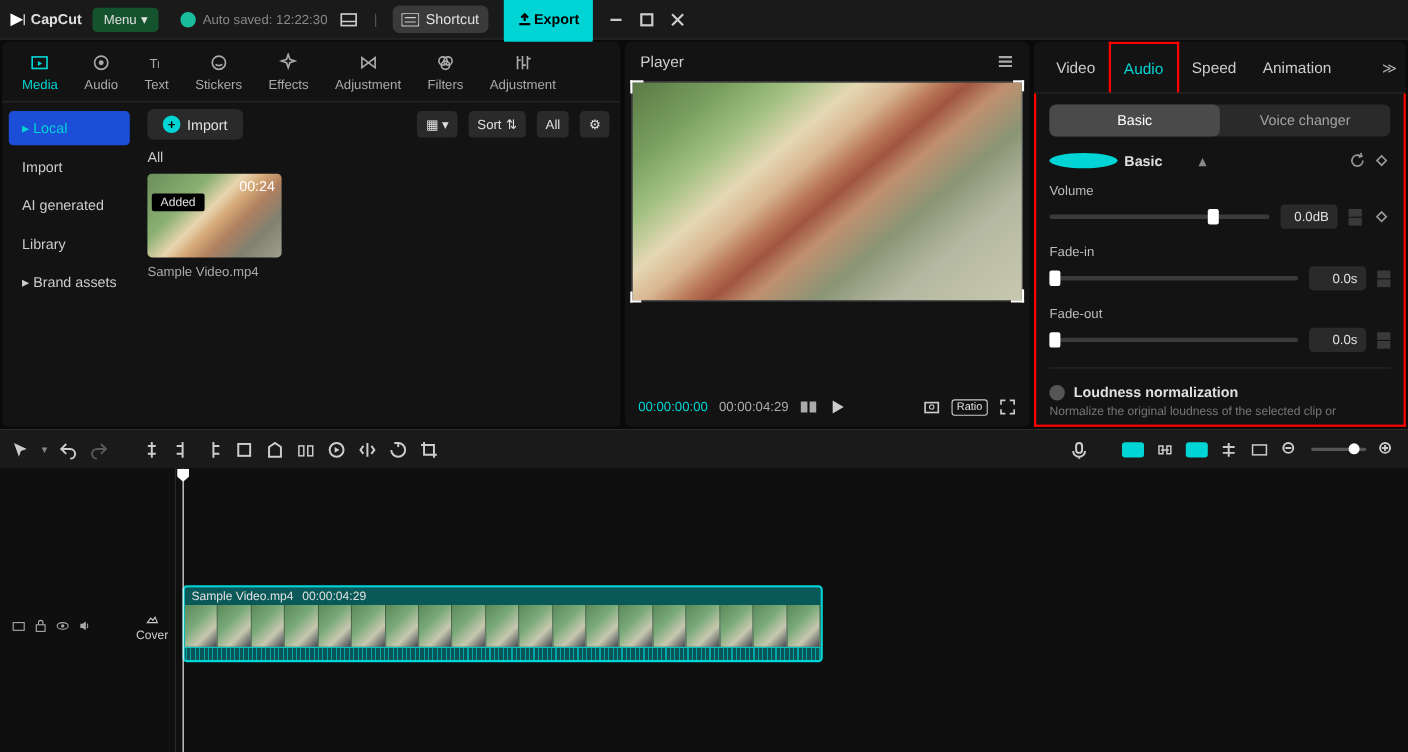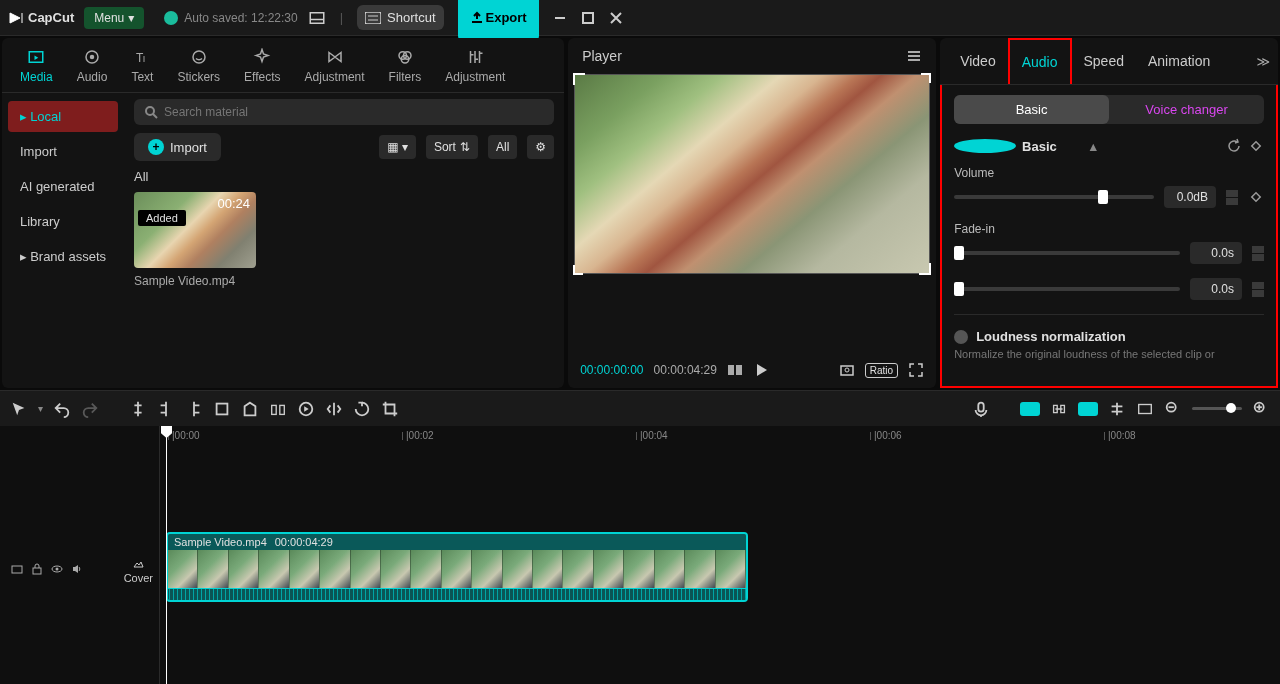--- a/index.html
+++ b/index.html
@@ -20,21 +20,21 @@
 .main-area { display: flex; height: 354px; }
 
 .left-panel { width: 569px; background: #131313; border-radius: 6px; margin: 2px; display: flex; flex-direction: column; }
 .tabs-top { display: flex; border-bottom: 1px solid #2a2a2a; padding: 0 6px; }
 .tab-top { padding: 10px 12px 8px; text-align: center; font-size: 12px; color: #aaa; cursor: pointer; display: flex; flex-direction: column; align-items: center; gap: 4px; }
 .tab-top.active { color: #00d4d4; }
 .tab-top svg { width: 20px; height: 18px; fill: currentColor; }
 .lp-body { flex: 1; display: flex; }
 .sidebar { width: 122px; padding: 8px 6px; }
 .sb-item { padding: 8px 12px; border-radius: 4px; font-size: 13px; color: #ccc; cursor: pointer; margin-bottom: 4px; }
-.sb-item.active { background: #7f1d1d; color: #00d4d4; }
+.sb-item.active { background: #1d4ed8; color: #00d4d4; }
 .lp-content { flex: 1; padding: 6px 10px; }
 .search-row { background: #2a2a2a; border-radius: 6px; padding: 6px 10px; display: flex; align-items: center; gap: 6px; margin-bottom: 8px; }
 .search-row input { background: none; border: none; color: #999; outline: none; flex: 1; font-size: 12px; }
 .ctrl-row { display: flex; align-items: center; gap: 10px; margin-bottom: 8px; }
 .import-btn { background: #2a2a2a; border-radius: 6px; padding: 6px 14px; display: flex; align-items: center; gap: 6px; font-size: 13px; cursor: pointer; }
 .plus-c { width: 16px; height: 16px; border-radius: 50%; background: #00d4d4; color: #000; display: flex; align-items: center; justify-content: center; font-size: 12px; font-weight: bold; }
 .sp { flex: 1; }
 .tb-btn { background: #2a2a2a; border-radius: 4px; padding: 5px 8px; font-size: 12px; cursor: pointer; display: flex; align-items: center; gap: 4px; }
 .all-label { font-size: 13px; color: #ccc; margin-bottom: 8px; }
 .thumb-card { width: 122px; }
@@ -58,21 +58,21 @@
 .tc2 { color: #aaa; }
 .pc-sp { flex: 1; }
 .pc-ic { width: 16px; height: 16px; fill: #ccc; cursor: pointer; }
 
 .right-panel { width: 342px; background: #131313; border-radius: 6px; margin: 2px; display: flex; flex-direction: column; }
 .rp-tabs { display: flex; border-bottom: 1px solid #2a2a2a; padding: 0 8px; align-items: center; }
 .rp-tab { padding: 14px 12px; font-size: 14px; color: #ccc; cursor: pointer; }
 .rp-tab.active { color: #00d4d4; border: 2px solid red; border-bottom: none; }
 .rp-body { border: 2px solid red; border-top: none; flex: 1; padding: 10px 12px; overflow: hidden; }
 .subtabs { display: flex; background: #2a2a2a; border-radius: 6px; margin-bottom: 14px; }
-.subtab { flex: 1; text-align: center; padding: 7px; font-size: 13px; color: #d946ef; cursor: pointer; border-radius: 6px; }
+.subtab { flex: 1; text-align: center; padding: 7px; font-size: 13px; color: #a3a3a3; cursor: pointer; border-radius: 6px; }
 .subtab.active { background: #4a4a4a; color: #fff; }
 .section-h { display: flex; align-items: center; gap: 6px; margin-bottom: 12px; }
 .chk { width: 14px; height: 14px; border-radius: 50%; background: #00d4d4; }
 .chk.off { background: #555; }
 .section-h span { font-weight: 600; flex: 1; }
 .tiny-ic { width: 16px; height: 16px; fill: #999; cursor: pointer; }
 .prop-label { font-size: 12px; color: #bbb; margin-bottom: 6px; }
 .prop-row { display: flex; align-items: center; gap: 10px; margin-bottom: 14px; }
 .slider { flex: 1; height: 4px; background: #3a3a3a; border-radius: 2px; position: relative; }
 .slider-thumb { position: absolute; width: 10px; height: 14px; background: #fff; border-radius: 2px; top: -5px; }
@@ -222,27 +222,20 @@
     </div>
     <div class="lp-body">
       <div class="sidebar">
         <div class="sb-item active">▸ <span>Local</span></div>
         <div class="sb-item">Import</div>
         <div class="sb-item">AI generated</div>
         <div class="sb-item">Library</div>
         <div class="sb-item">▸ <span>Brand assets</span></div>
       </div>
       <div class="lp-content">
-        <div class="search-row">
-          <svg width="14" height="14" viewBox="0 0 14 14">
-              <circle cx="6" cy="6" r="4" fill="none" stroke="#888" stroke-width="2"></circle>
-              <line x1="9" y1="9" x2="13" y2="13" stroke="#888" stroke-width="2"></line>
-            </svg>
-          <input placeholder="Search material" style="">
-        </div>
         <div class="ctrl-row">
           <div class="import-btn">
               <span class="plus-c">+</span>
               <span>Import</span>
             </div>
           <div class="sp"></div>
           <div class="tb-btn">▦ ▾</div>
           <div class="tb-btn"><span>Sort</span> ⇅</div>
           <div class="tb-btn">
               <span>All</span>
@@ -344,20 +337,21 @@
         <div class="slider">
             <div class="slider-thumb" style="left:0%"></div>
           </div>
         <div class="val-box">0.0s</div>
         <div class="stepper">
             <div></div>
             <div></div>
           </div>
       </div>
 
+      <div class="prop-label">Fade-out</div>
       <div class="prop-row">
         <div class="slider">
             <div class="slider-thumb" style="left:0%"></div>
           </div>
         <div class="val-box">0.0s</div>
         <div class="stepper">
             <div></div>
             <div></div>
           </div>
       </div>
@@ -466,27 +460,20 @@
         </svg>
     </div>
     <div class="cover-btn">
       <svg viewBox="0 0 14 14">
           <path d="M3 11l3-4 2 2 2-3 2 5z" fill="none" stroke="#ccc"></path>
         </svg>
       <div>Cover</div>
     </div>
   </div>
   <div class="tl-right">
-    <div class="ruler">
-      <span class="ruler-tick" style="left:12px">|00:00</span>
-      <span class="ruler-tick" style="left:246px">|00:02</span>
-      <span class="ruler-tick" style="left:480px">|00:04</span>
-      <span class="ruler-tick" style="left:714px">|00:06</span>
-      <span class="ruler-tick" style="left:948px">|00:08</span>
-    </div>
     <div class="playhead"></div>
     <div class="clip">
       <div class="clip-header">
         <span>Sample Video.mp4</span>
         <span>00:00:04:29</span>
       </div>
       <div class="clip-thumbs">
         <div class="clip-th"></div>
           <div class="clip-th"></div>
           <div class="clip-th"></div>

